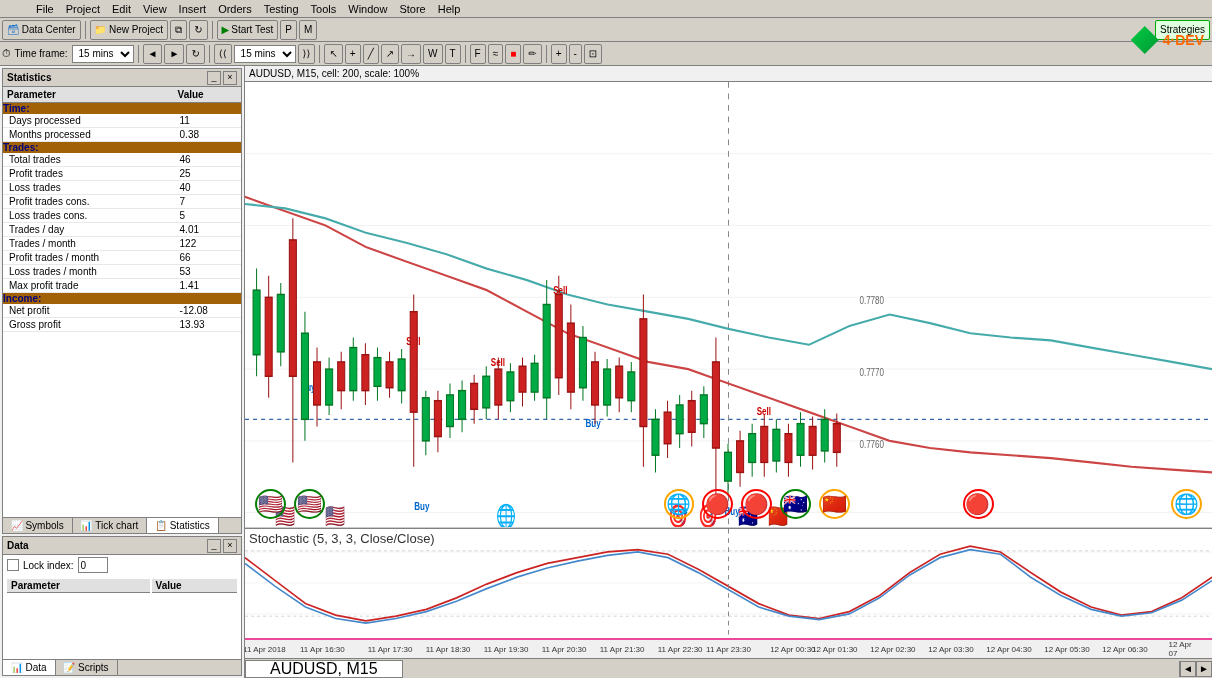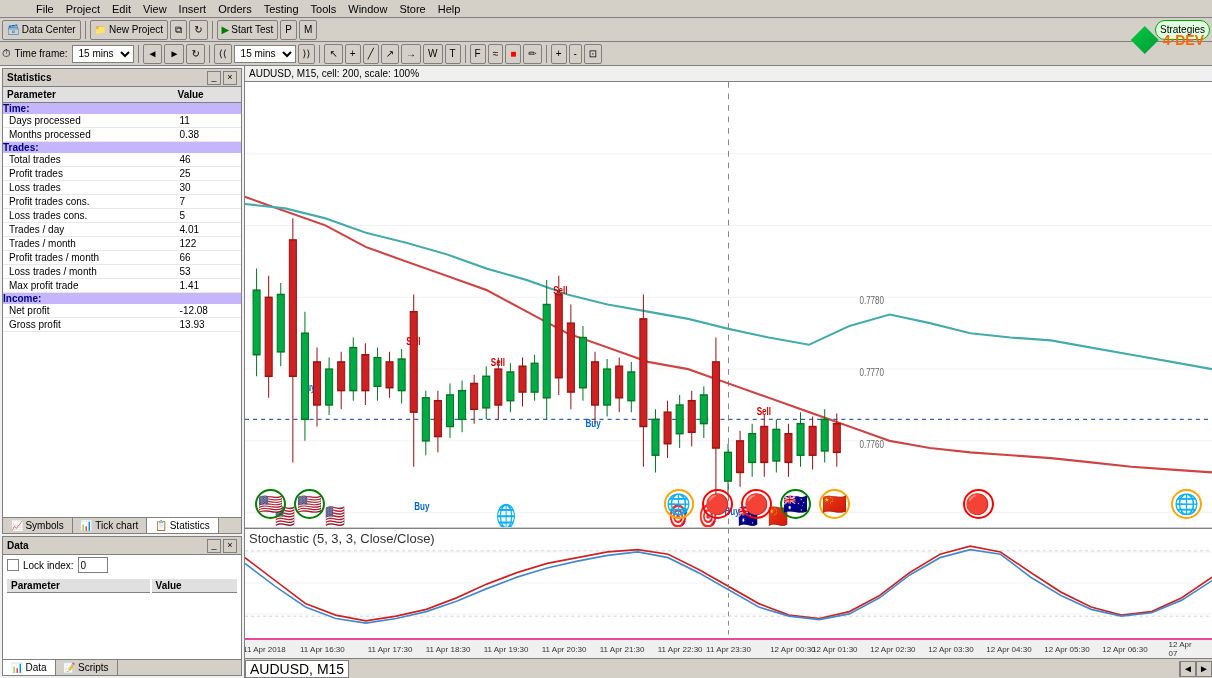--- a/index.html
+++ b/index.html
@@ -32,21 +32,21 @@
     
     .stats-panel { flex: 1; display: flex; flex-direction: column; border: 1px solid #808080; margin: 2px; background: white; }
     .panel-header { background: #d4d0c8; border-bottom: 1px solid #808080; display: flex; align-items: center; justify-content: space-between; padding: 1px 4px; height: 18px; font-size: 10px; font-weight: bold; }
     .panel-controls { display: flex; gap: 2px; }
     .panel-btn { width: 14px; height: 14px; background: #d4d0c8; border: 1px solid #808080; font-size: 9px; cursor: pointer; display: flex; align-items: center; justify-content: center; line-height: 1; }
 
     .stats-table { width: 100%; font-size: 10px; overflow-y: auto; flex: 1; }
     .stats-table table { width: 100%; border-collapse: collapse; }
     .stats-header-row th { background: #e0e0e0; border-bottom: 1px solid #808080; padding: 2px 4px; text-align: left; font-weight: bold; position: sticky; top: 0; }
     .stats-row td { padding: 1px 6px; border-bottom: 1px solid #e8e8e8; }
-    .stats-section td { font-weight: bold; color: #000080; background: #c4b5fd; margin-top: 13px; }
+    .stats-section td { font-weight: bold; color: #000080; background: #a16207; margin-top: 13px; }
     .stats-value { text-align: left; }
 
     
     .stats-tabs { display: flex; border-top: 1px solid #808080; background: #d4d0c8; }
     .stats-tab { padding: 2px 8px; font-size: 10px; border-right: 1px solid #808080; cursor: pointer; display: flex; align-items: center; gap: 2px; }
     .stats-tab.active { background: white; border-bottom: none; }
 
     
     .data-panel { height: 140px; border: 1px solid #808080; margin: 2px; margin-top: 0; background: white; display: flex; flex-direction: column; }
     .data-content { flex: 1; overflow: hidden; padding: 2px; }
@@ -76,21 +76,21 @@
     .stoch-panel { height: 110px; position: relative; background: white; border-top: 1px solid #808080; }
     .stoch-label { position: absolute; top: 2px; left: 4px; font-size: 13px; color: #333; z-index: 10; background: rgba(255,255,255,0.8); }
     .stoch-svg { width: 100%; height: 100%; }
 
     
     .time-axis { height: 20px; background: #f0f0f0; border-top: 2px solid #ec4899; display: flex; align-items: center; padding: 0 4px; font-size: 9px; overflow: hidden; position: relative; }
     .time-label { position: absolute; font-size: 8px; color: #333; transform: translateX(-50%); }
 
     
     .chart-tab-bar { height: 20px; background: #d4d0c8; border-top: 1px solid #808080; display: flex; align-items: center; }
-    .chart-tab { background: #e8e8e8; border: 1px solid #808080; padding: 1px 4px; font-size: 14px; cursor: pointer; height: 18px; display: flex; align-items: center; }
+    .chart-tab { background: #e8e8e8; border: 1px solid #808080; padding: 1px 24px; font-size: 16px; cursor: pointer; height: 18px; display: flex; align-items: center; }
     .chart-tab.active { background: white; }
     .scroll-btn { width: 16px; height: 16px; background: #d4d0c8; border: 1px solid #808080; font-size: 10px; cursor: pointer; display: flex; align-items: center; justify-content: center; }
 
     
     .candle-up { fill: #00aa44; stroke: #007722; }
     .candle-down { fill: #cc2222; stroke: #991111; }
 
     
     .grid-line { stroke: #e8e8e8; stroke-width: 0.5; }
 
@@ -131,21 +131,21 @@
   <button class="tb-btn">⧉</button>
   <button class="tb-btn">↻</button>
   <div class="tb-separator"></div>
   <button class="tb-btn">
     <span style="color:green;">▶</span>
     <span>Start Test</span>
   </button>
   <button class="tb-btn">P</button>
   <button class="tb-btn">M</button>
   <div style="flex:1;"></div>
-  <button class="tb-btn" style="background:#e0ffe0; border-color:#00aa00;border-radius:10px;">
+  <button class="tb-btn" style="background:#e0ffe0; border-color:#00aa00;">
     <span>Strategies</span>
   </button>
 
   <div class="logo-area">
     <div class="logo-diamond"></div>
     <span class="logo-text">4·DEV</span>
   </div>
 </div>
 
 <div class="toolbar2">
@@ -230,21 +230,21 @@
               <tr class="stats-row">
                 <td>Total trades</td>
                 <td class="stats-value">46</td>
               </tr>
               <tr class="stats-row">
                 <td>Profit trades</td>
                 <td class="stats-value">25</td>
               </tr>
               <tr class="stats-row">
                 <td>Loss trades</td>
-                <td class="stats-value">30</td>
+                <td class="stats-value">40</td>
               </tr>
               <tr class="stats-row">
                 <td>Profit trades cons.</td>
                 <td class="stats-value">7</td>
               </tr>
               <tr class="stats-row">
                 <td>Loss trades cons.</td>
                 <td class="stats-value">5</td>
               </tr>
               <tr class="stats-row">

